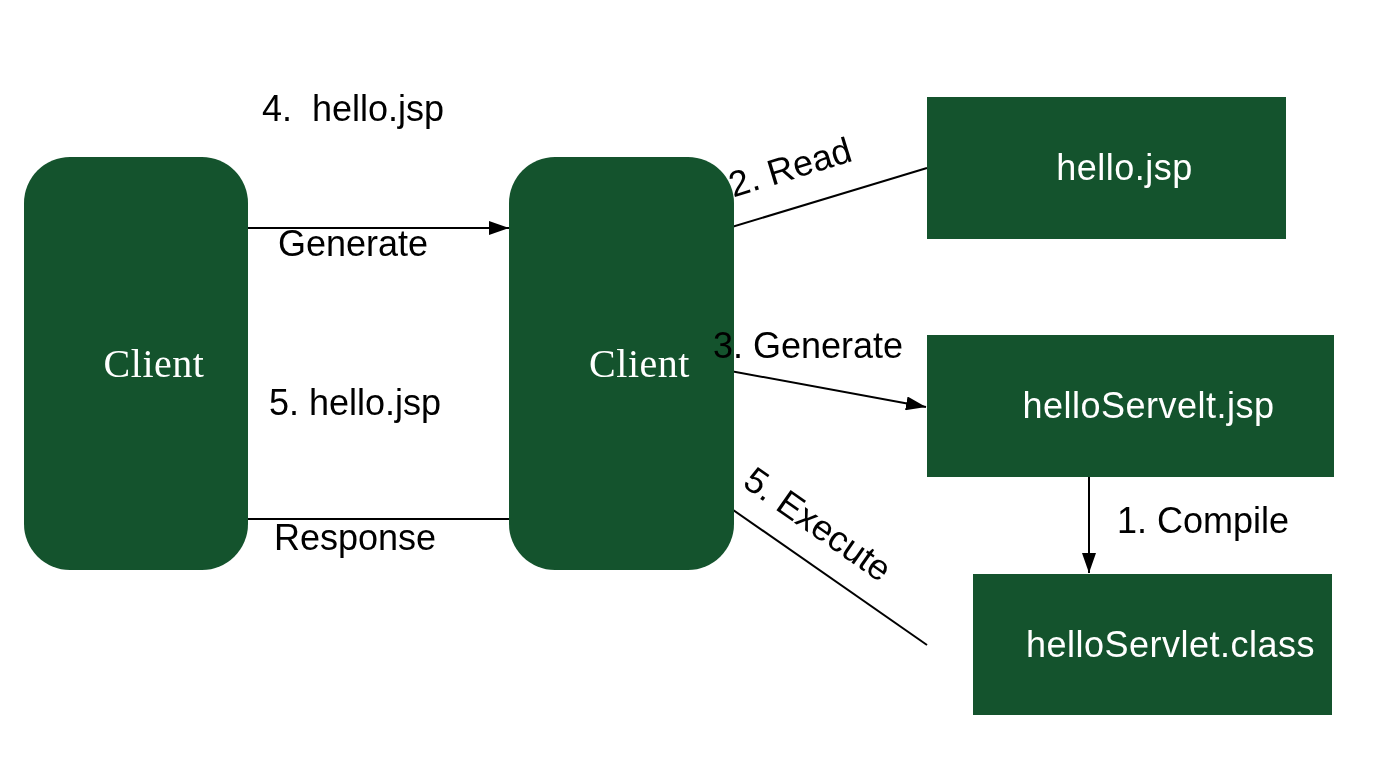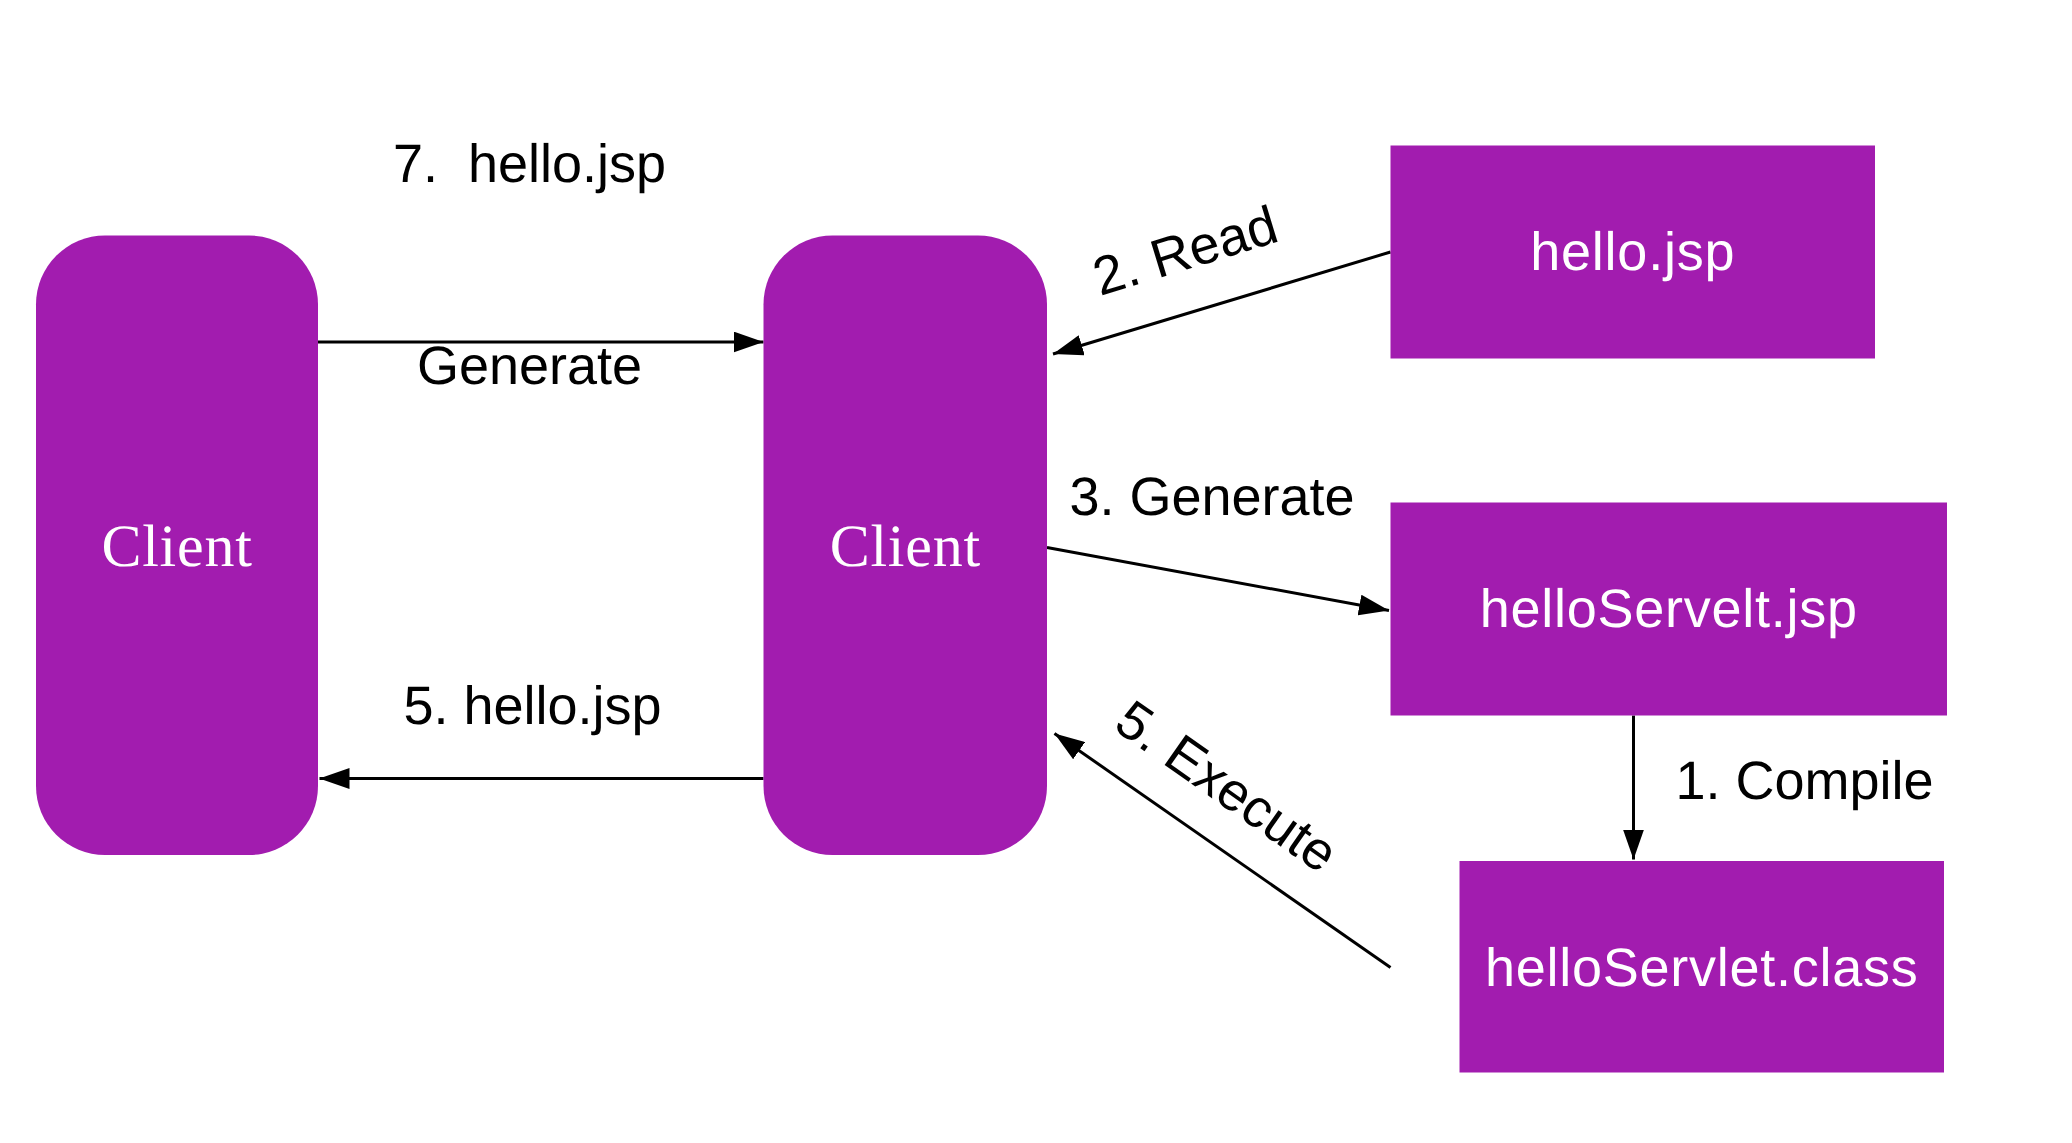--- a/index.html
+++ b/index.html
@@ -12,27 +12,28 @@
     overflow: hidden;
   }
   .arrows-layer {
     position: absolute;
     left: 0; top: 0;
     width: 1381px; height: 762px;
     pointer-events: none;
   }
   .node {
     position: absolute;
-    background: #a21caf;
+    background: #14532d;
     color: #ffffff;
     display: flex;
     align-items: center;
     justify-content: center;
     font-size: 36px;
     letter-spacing: 0.5px;
+    padding-left: 36px;
   }
   .node.rounded { border-radius: 46px; font-size: 40px; font-family: Liberation Serif, serif; }
 
   #node-client-left   { left: 24px;  top: 157px; width: 188px; height: 413px; }
   #node-client-middle { left: 509px; top: 157px; width: 189px; height: 413px; }
   #node-hello-jsp     { left: 927px; top: 97px;  width: 323px; height: 142px; }
   #node-helloservelt-jsp   { left: 927px; top: 335px; width: 371px; height: 142px; }
   #node-helloservlet-class { left: 927px; top: 574px; width: 323px; height: 141px; margin-left: 46px; }
 
   .label {
@@ -40,21 +41,21 @@
     color: #000000;
     font-size: 36px;
     white-space: pre;
     transform: translate(-50%, -50%);
     line-height: 45px;
   }
   .label.two-line { text-align: center; }
 
   #label-request  { left: 353px;  top: 176px; }
   #label-read     { left: 790px;  top: 167px; transform: translate(-50%,-50%) rotate(-17deg); }
-  #label-generate { left: 808px;  top: 331px; }
+  #label-generate { left: 808px;  top: 345px; }
   #label-compile  { left: 1203px; top: 520px; }
   #label-execute  { left: 818px;  top: 524px; transform: translate(-50%,-50%) rotate(35deg); }
   #label-response { left: 355px;  top: 470px; }
 </style>
 </head>
 <body>
 
 <div class="canvas">
 
   <svg class="arrows-layer" viewBox="0 0 1381 762" xmlns="http://www.w3.org/2000/svg">
@@ -85,29 +86,30 @@
 
   <div class="node" id="node-helloservelt-jsp">
     <span>helloServelt.jsp</span>
   </div>
 
   <div class="node" id="node-helloservlet-class">
     <span>helloServlet.class</span>
   </div>
 
   <div class="label two-line" id="label-request">
-    <div>7.  hello.jsp</div>
+    <div>4.  hello.jsp</div>
     <div>Generate</div>
   </div>
 
   <div class="label" id="label-read">2. Read</div>
 
   <div class="label" id="label-generate">3. Generate</div>
 
   <div class="label" id="label-compile">1. Compile</div>
 
   <div class="label" id="label-execute">5. Execute</div>
 
   <div class="label two-line" id="label-response">
     <div>5. hello.jsp</div>
+    <div>Response</div>
   </div>
 
 </div>
 
 </body></html>

